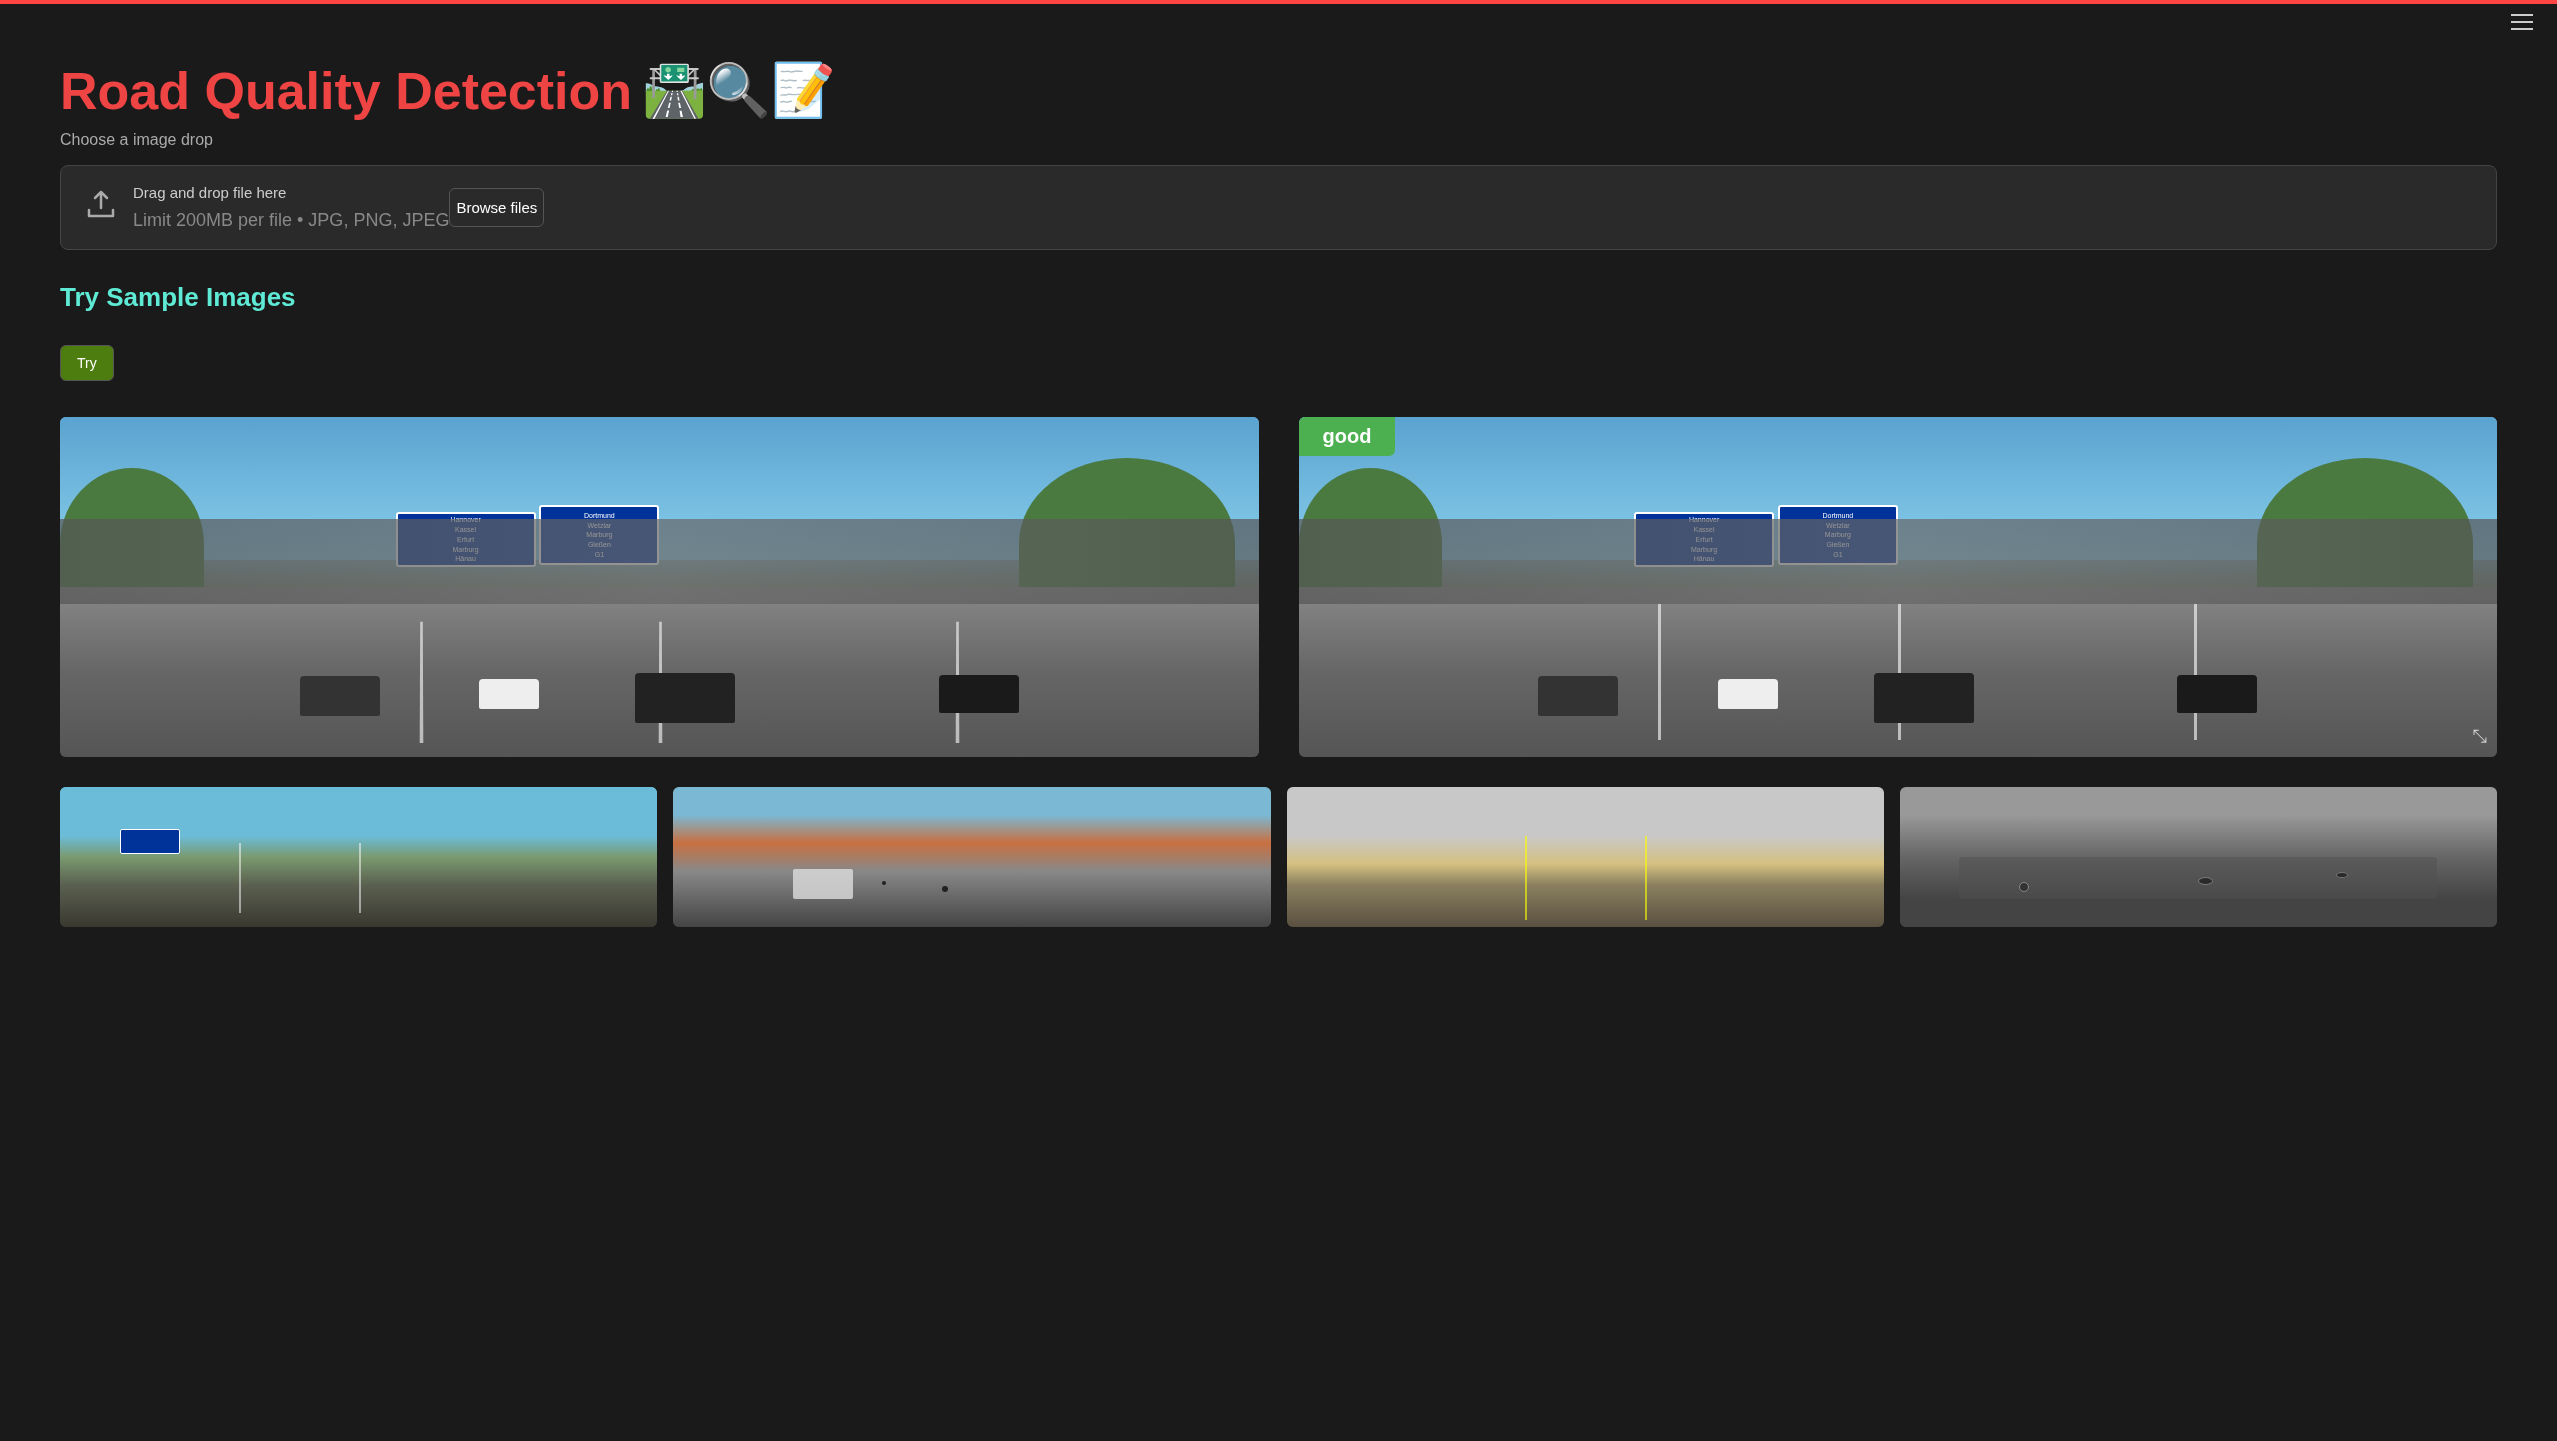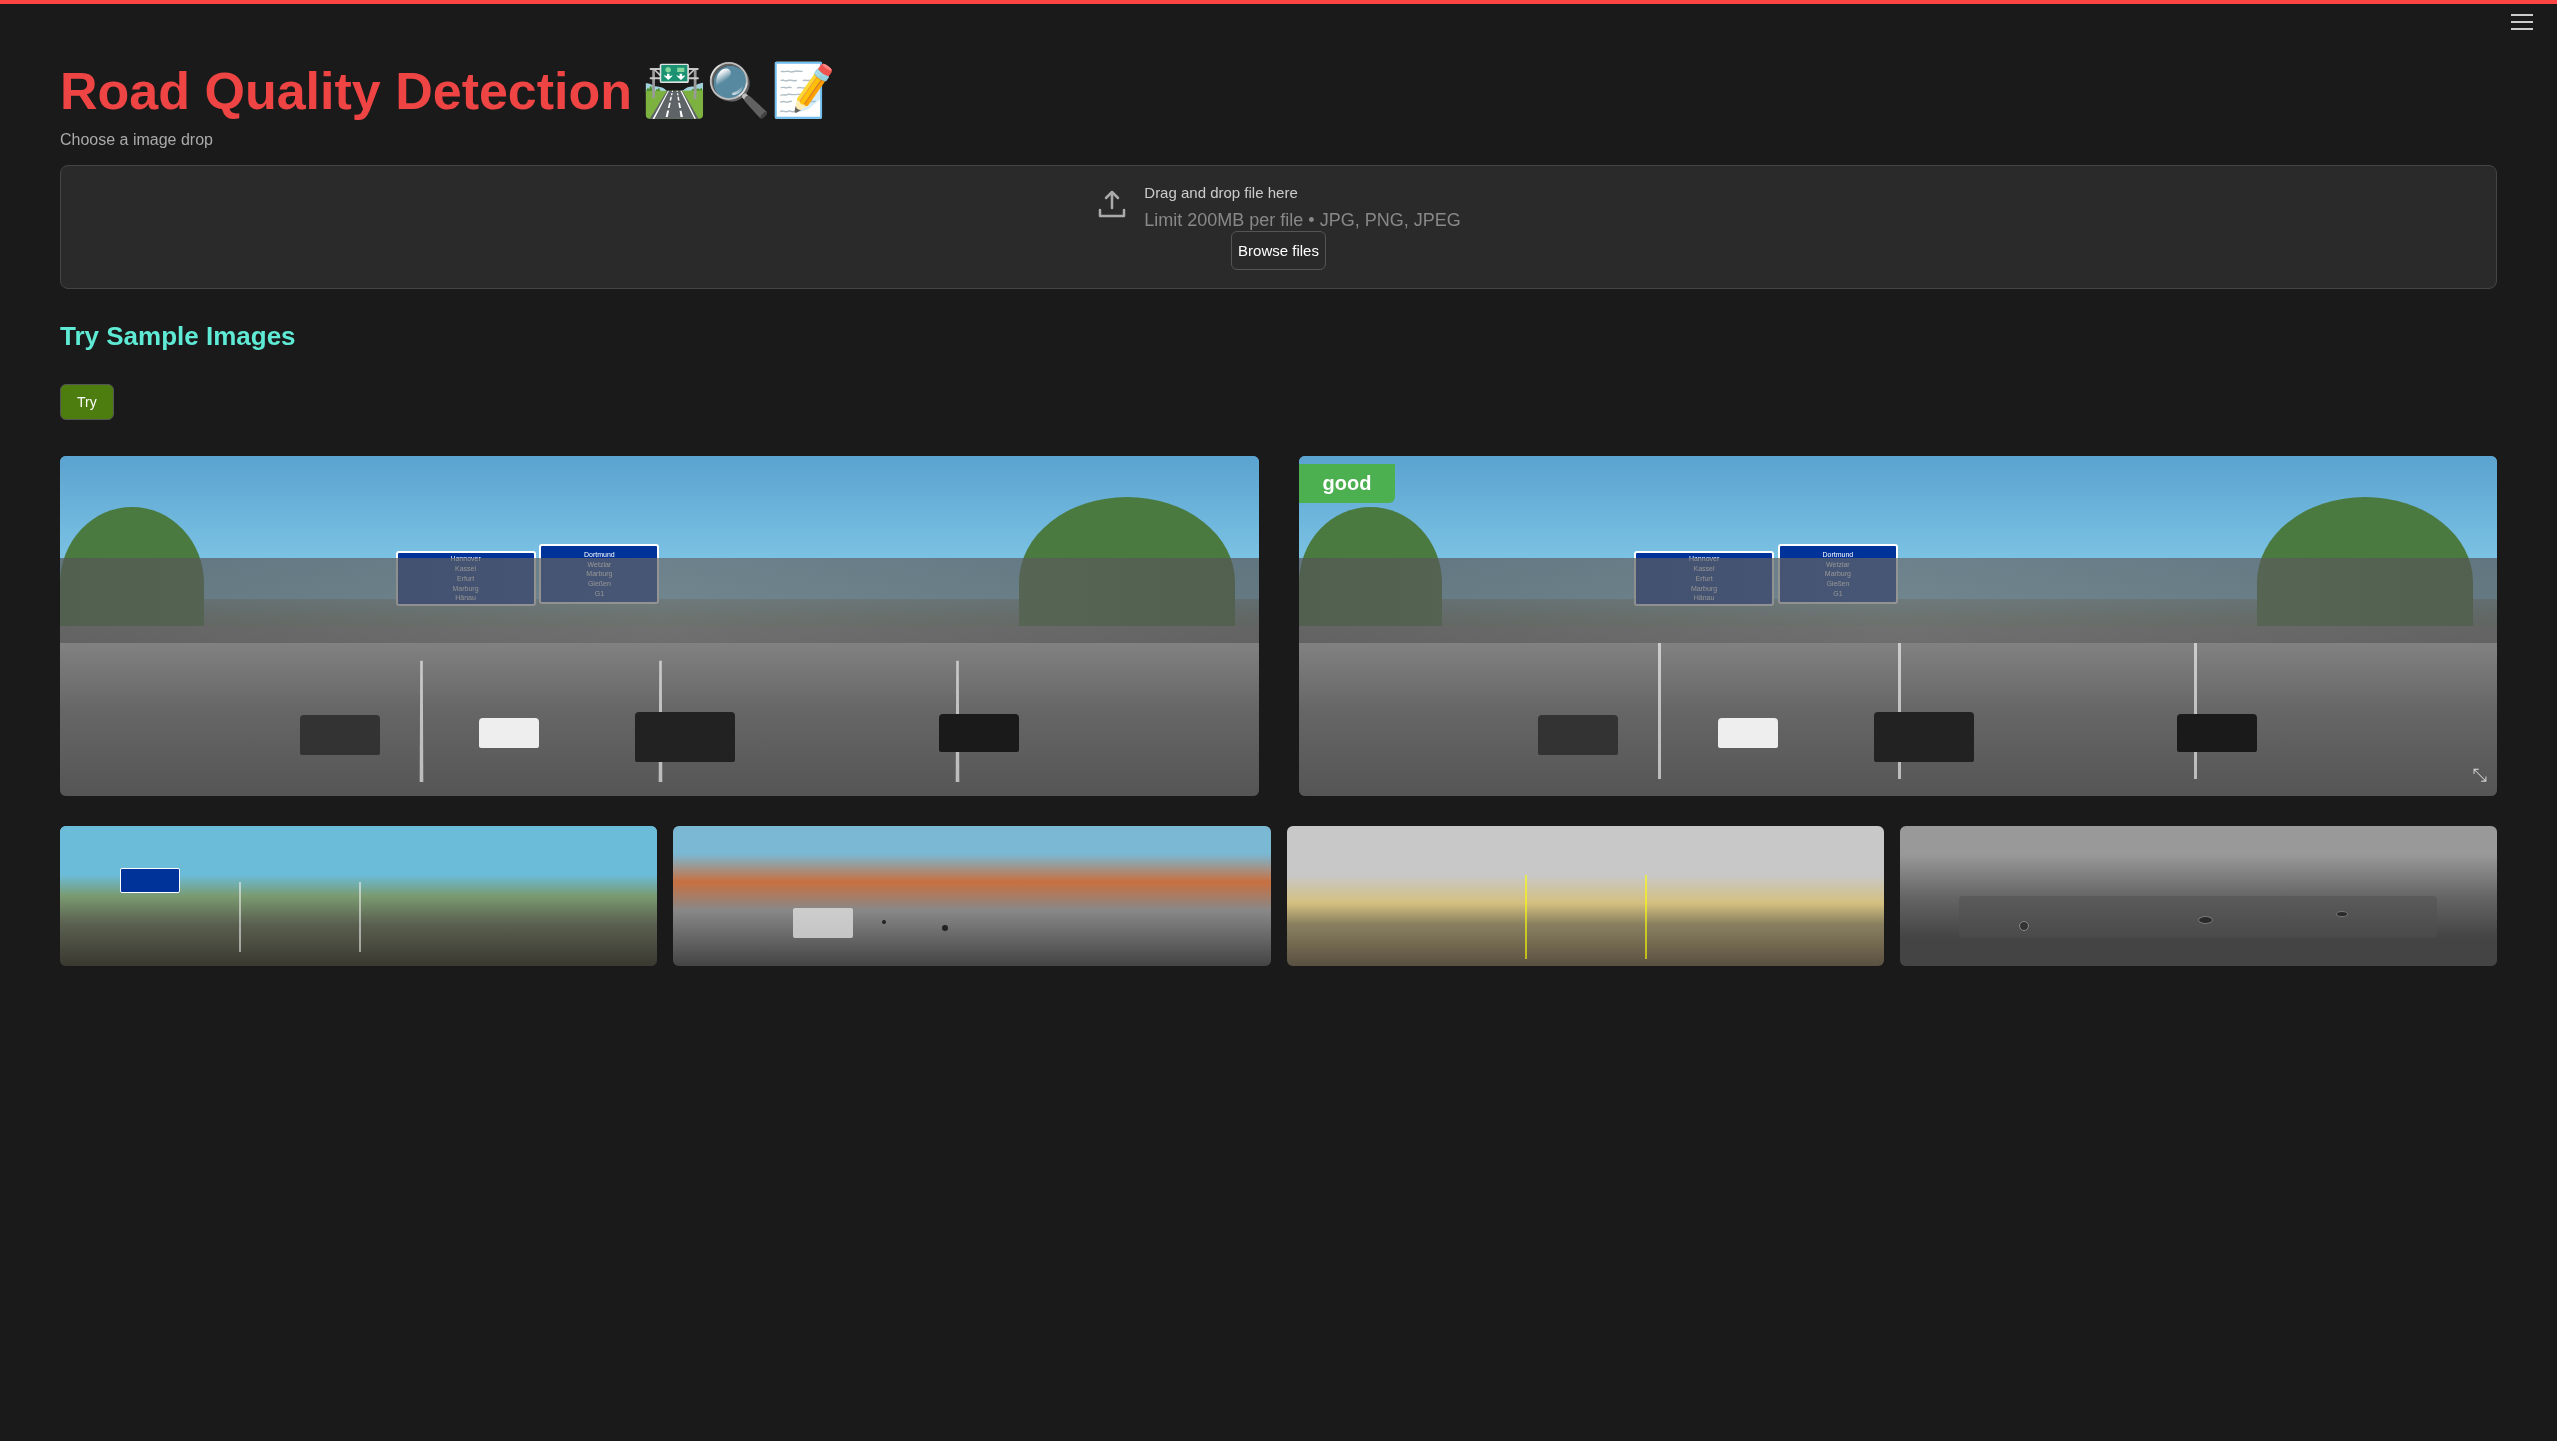--- a/index.html
+++ b/index.html
@@ -62,25 +62,24 @@
       color: #aaaaaa;
       margin-bottom: 16px;
     }
 
     .upload-area {
       border: 1px solid #444444;
       border-radius: 8px;
       background-color: #2a2a2a;
       display: flex;
       align-items: center;
-      justify-content: center;
+      justify-content: flex-start;
       padding: 18px 24px;
       margin-bottom: 32px;
       cursor: pointer;
-      flex-direction: column;
     }
 
     .upload-left {
       display: flex;
       align-items: center;
       gap: 16px;
     }
 
     .upload-icon {
       font-size: 28px;
@@ -147,21 +146,21 @@
     .sample-image-container {
       position: relative;
       width: 100%;
       border-radius: 6px;
       overflow: hidden;
       background: #333;
     }
 
     .result-badge {
       position: absolute;
-      top: 8px;
+      top: 0;
       left: 0;
       background-color: #4caf50;
       color: #ffffff;
       padding: 8px 24px;
       font-size: 20px;
       font-weight: 600;
       border-radius: 0 0 6px 0;
     }
 
     .expand-icon {

